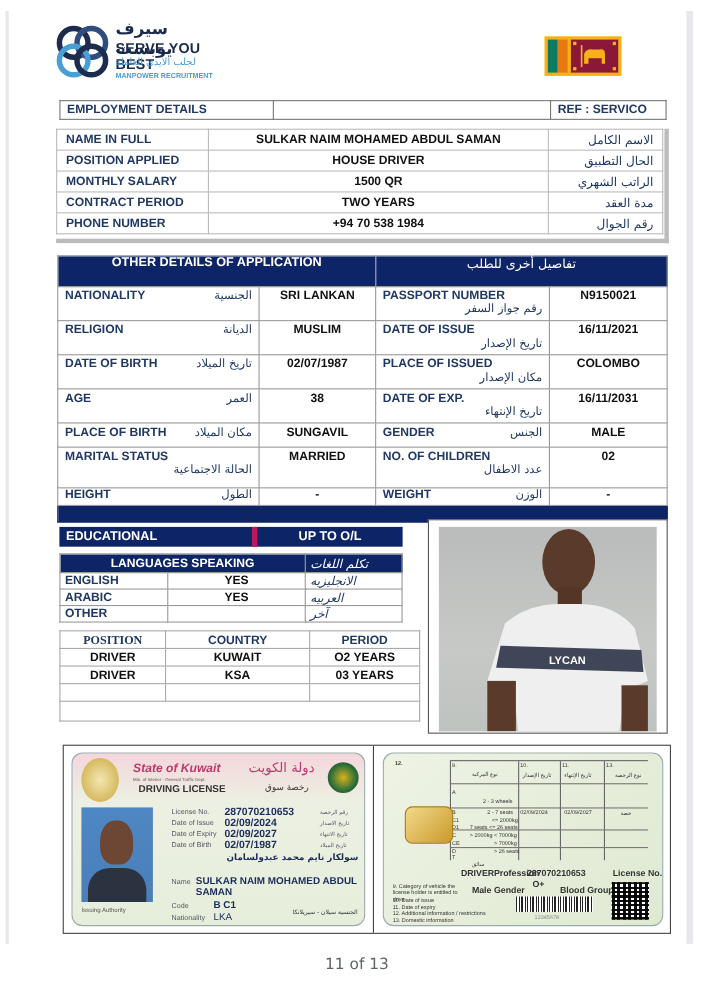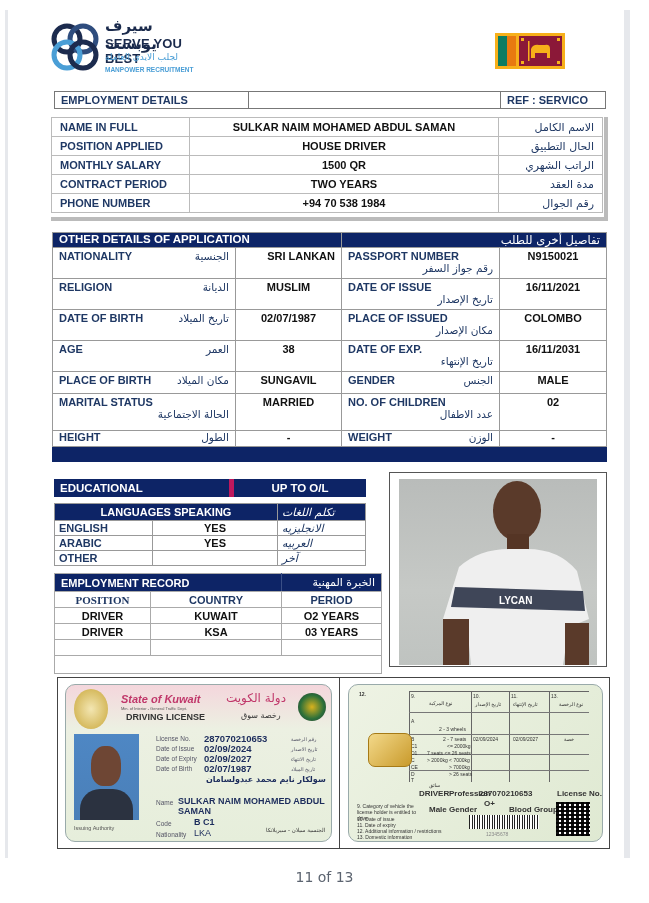--- a/index.html
+++ b/index.html
@@ -39,21 +39,21 @@
   .emp-details td { border: 1px solid #777; padding: 0 6px; height: 17px; }
 
   .personal-wrap { position: absolute; left: 51px; top: 117px; width: 557px; height: 104px; border-right: 4px solid #bbb; border-bottom: 4px solid #bbb; }
   .personal { width: 552px; }
   .personal td { border: 1px solid #bbb; height: 19px; padding: 0 8px; }
   .personal td.val { text-align: center; color: #111; }
   .personal td.ar { text-align: right; font-family: "DejaVu Sans", sans-serif; font-weight: normal; font-size: 11px; color: #1f3864; direction: rtl; }
 
   .other { position: absolute; left: 52px; top: 232px; width: 555px; }
   .other td { border: 1px solid #999; vertical-align: top; padding: 2px 6px; }
-  .other .hdr td { background: #0d2466; color: #fff; height: 15px; padding: 0 6px; font-size: 11.5px; }
+  .other .hdr td { background: #0d2466; color: #fff; text-align: center; height: 28px; padding: 0 6px; font-size: 11.5px; }
   .other .hdr td.arh { font-family: "DejaVu Sans", sans-serif; font-weight: normal; direction: rtl; }
   .other td.val { text-align: center; color: #111; }
   .lbl-en { display: block; }
   .lbl-ar { font-family: "DejaVu Sans", sans-serif; font-weight: normal; font-size: 10.5px; color: #1f3864; direction: rtl; }
   .inline { display: flex; justify-content: space-between; }
   .stack .lbl-ar { display: block; text-align: right; }
   .other .footer-bar td { background: #0d2466; height: 15px; border: 1px solid #0d2466; }
 
   .edu { position: absolute; left: 54px; top: 479px; width: 312px; height: 18px; background: #0d2466; display: flex; }
   .edu div { color: #fff; font-size: 11.5px; font-weight: bold; line-height: 18px; }
@@ -192,21 +192,21 @@
     <td colspan="2" class="arh">تفاصيل أخرى للطلب</td>
   </tr>
 
   <tr style="height:31px;">
     <td style="width:183px;">
           <div class="inline">
             <span>NATIONALITY</span>
             <span class="lbl-ar">الجنسية</span>
           </div>
         </td>
-    <td class="val" style="width:106px;text-align:right;">SRI LANKAN</td>
+    <td class="val" style="width:106px;">SRI LANKAN</td>
     <td class="stack" style="width:158px;">
           <span class="lbl-en">PASSPORT NUMBER</span>
           <span class="lbl-ar">رقم جواز السفر</span>
         </td>
     <td class="val">N9150021</td>
   </tr>
 
   <tr style="height:31px;">
     <td>
           <div class="inline">
@@ -328,24 +328,20 @@
   <tr>
     <td>OTHER</td>
     <td colspan="2" class="val"></td>
     <td class="ar">آخر</td>
   </tr>
 </tbody>
   </table>
 
 <table class="rec">
   <tbody>
-      <tr class="hdr">
-    <td colspan="2" style="border-right:1px solid #3a4f86;">EMPLOYMENT RECORD</td>
-    <td class="ar">الخبرة المهنية</td>
-  </tr>
   <tr>
     <td style="width:96px;font-family:Liberation Serif, serif;">POSITION</td>
     <td style="width:131px;">COUNTRY</td>
     <td>PERIOD</td>
   </tr>
   <tr>
     <td class="val">DRIVER</td>
     <td class="val">KUWAIT</td>
     <td class="val">O2 YEARS</td>
   </tr>

